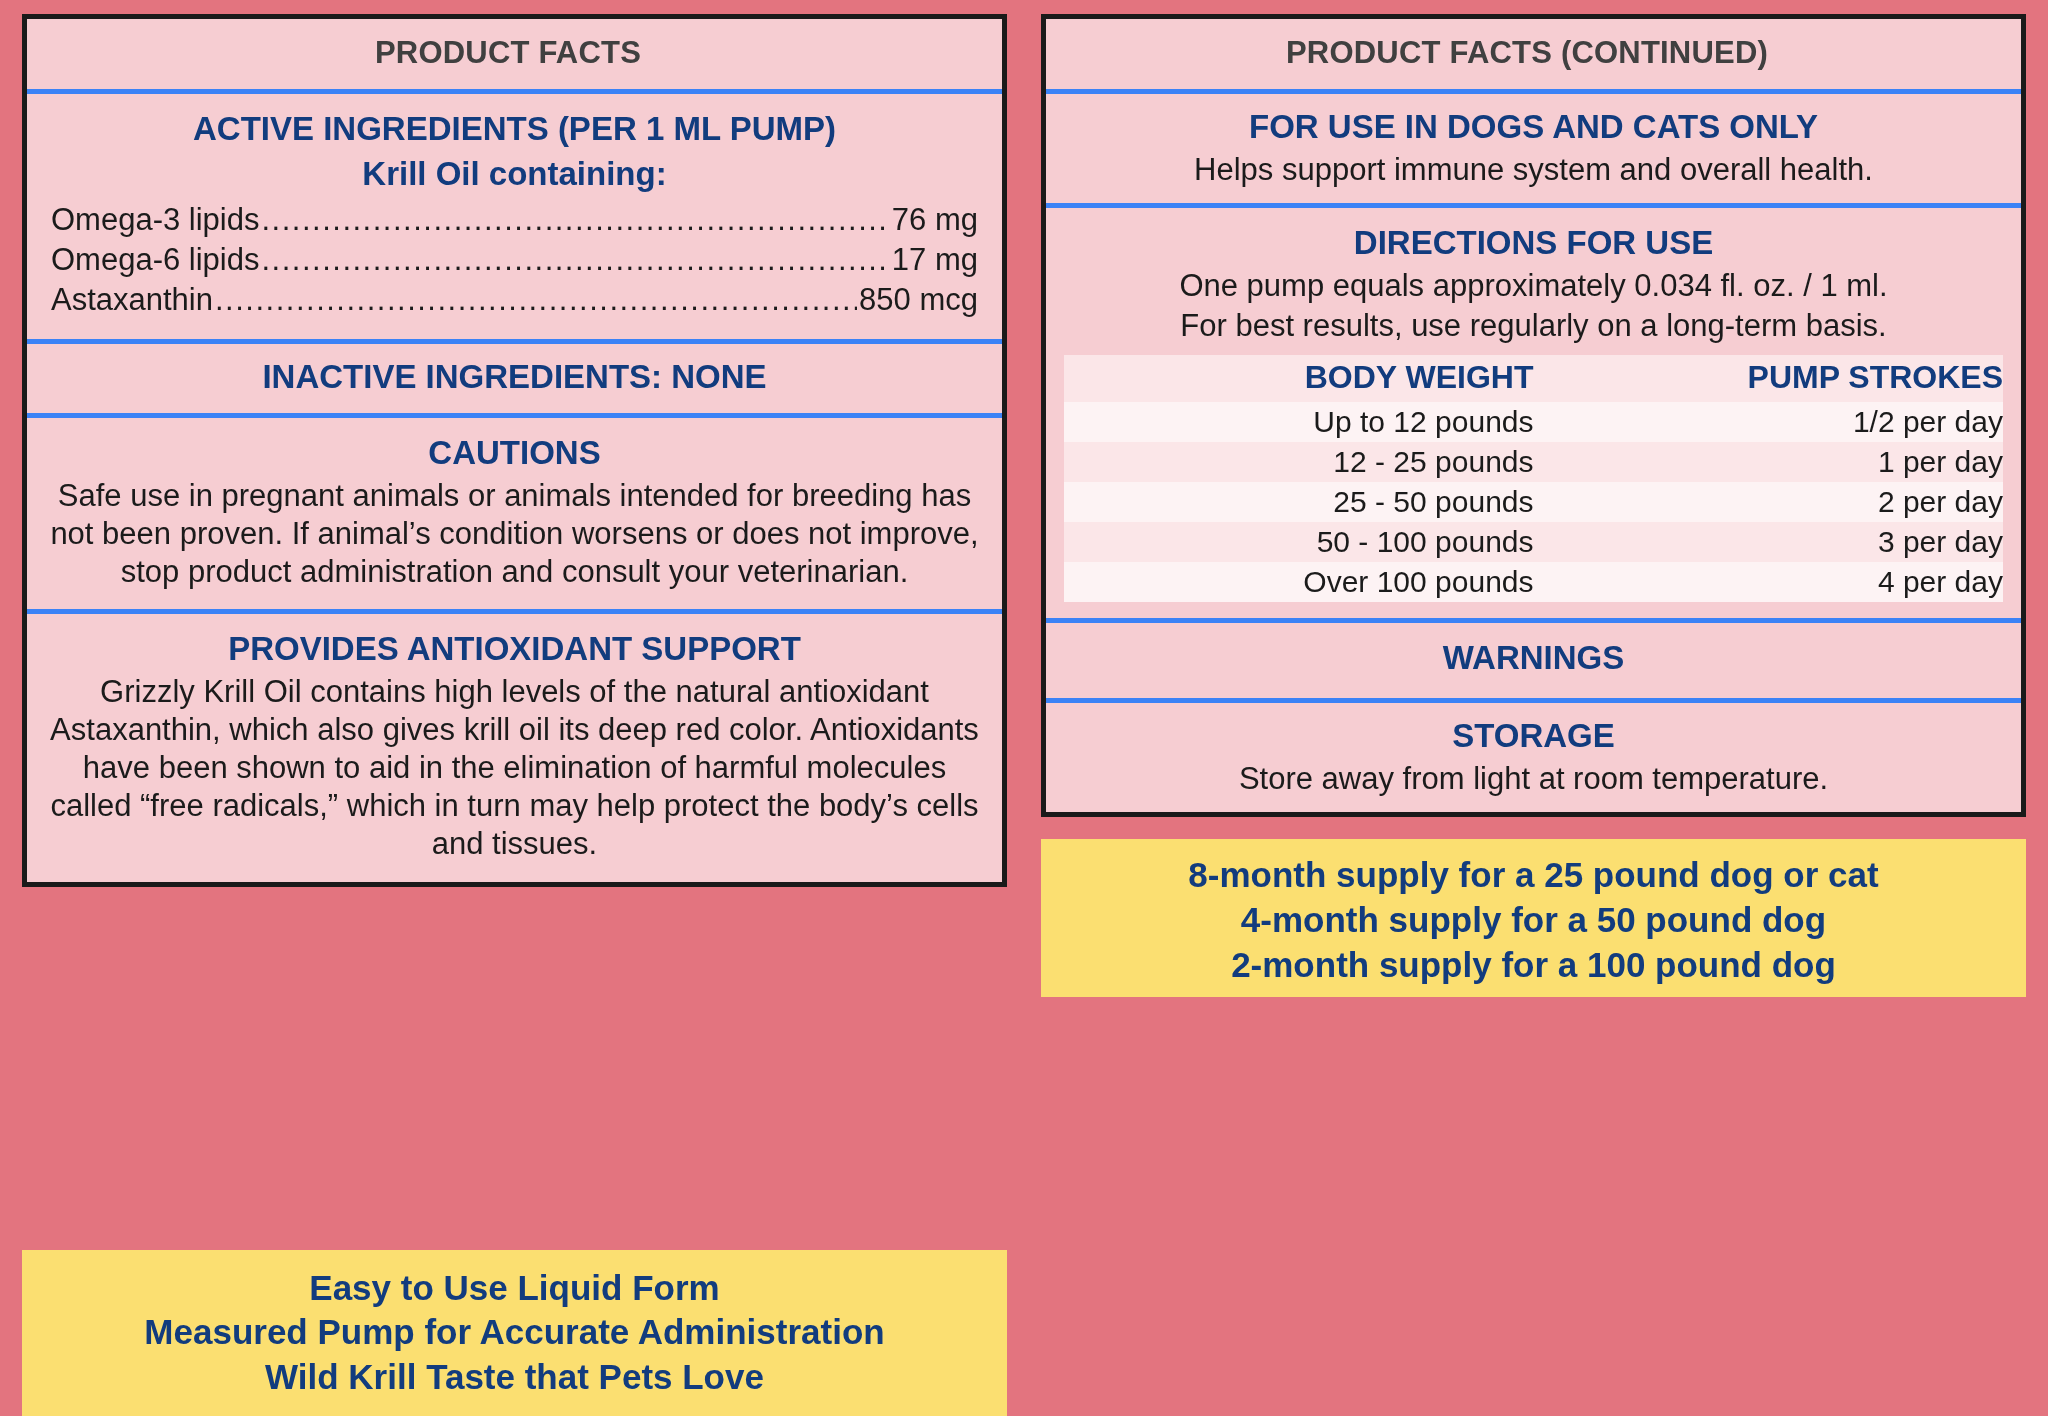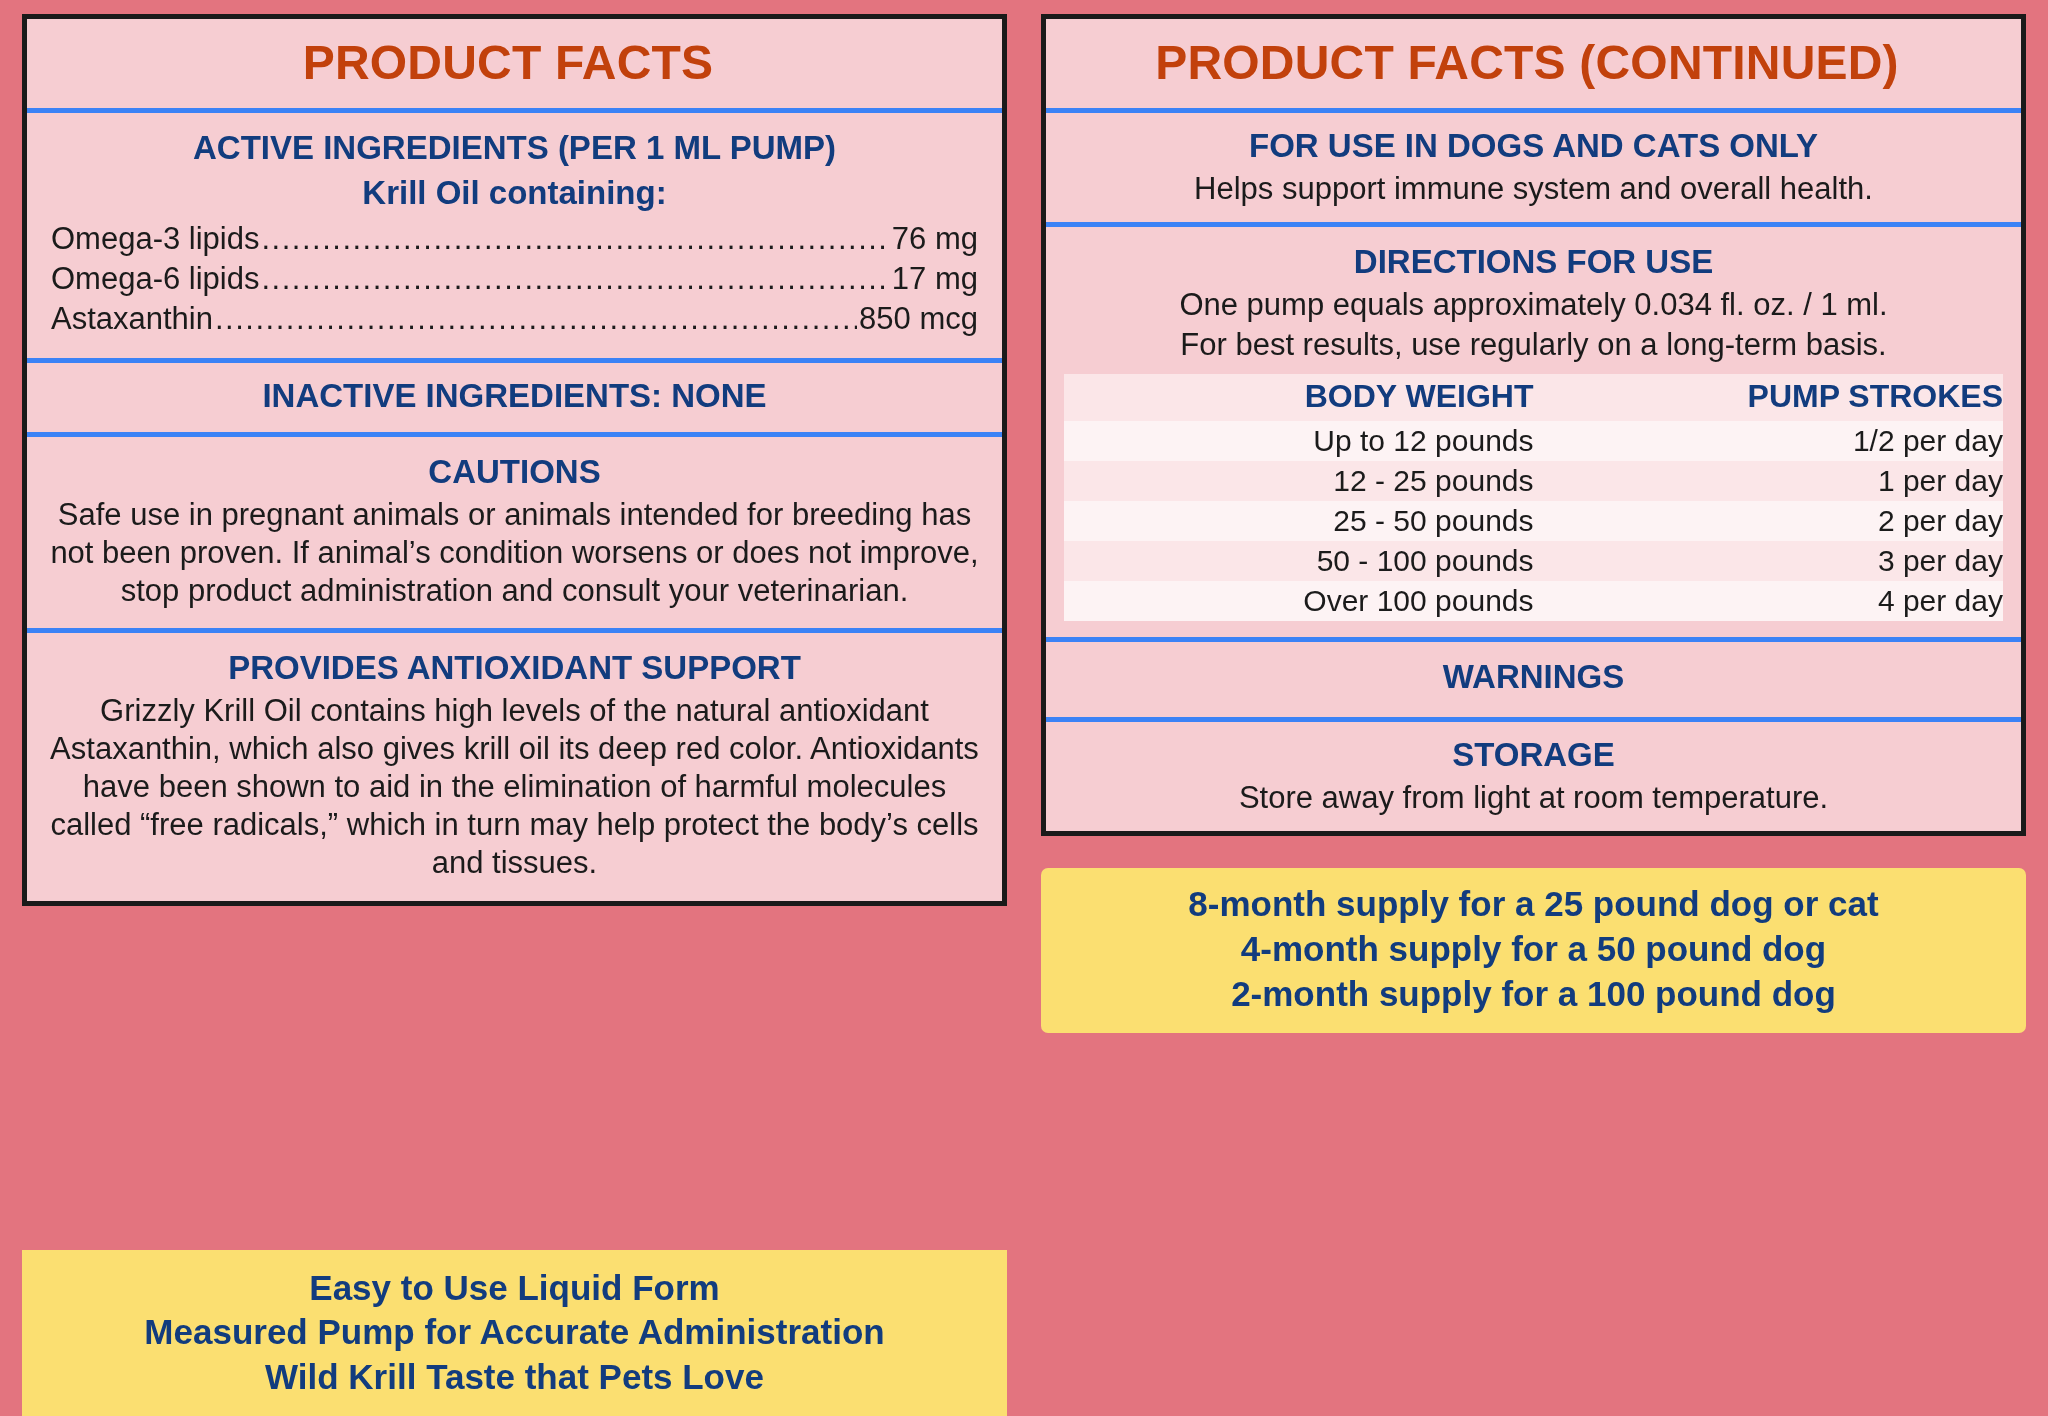--- a/index.html
+++ b/index.html
@@ -31,23 +31,23 @@
     gap: 16px;
     min-width: 0;
   }
   .panel {
     border: 5px solid #1a1a1a;
     background: #f6cdd2;
     box-sizing: border-box;
   }
   .title-bar {
     text-align: center;
-    color: #c2410c;
-    font-weight: bold;
-    font-size: 48px;
+    color: #404040;
+    font-weight: bold;
+    font-size: 31px;
     letter-spacing: 0.2px;
     padding: 16px 21px 18px 8px;
   }
   .section {
     border-top: 5px solid #3b82f6;
     padding: 10px 18px 16px 18px;
   }
   .section:first-child {
     border-top: none;
   }
@@ -126,23 +126,22 @@
     text-align: center;
     font-size: 35px;
     line-height: 1.28;
     padding: 16px 10px 16px 10px;
   }
   .yellow-box.left-box {
     margin-top: auto;
   }
   .spacer { flex: 1 1 auto; }
   .col-right .yellow-box {
-    margin-top: 16px;
-    padding: 14px 10px 16px 10px;
-    border-radius: 7px;
+    margin-top: 6px;
+    padding: 14px 10px 9px 10px;
   }
   .tight { padding-top: 8px; padding-bottom: 12px; }
 </style>
 </head>
 <body>
 
 <div class="page">
 
   <div class="column col-left">
 

